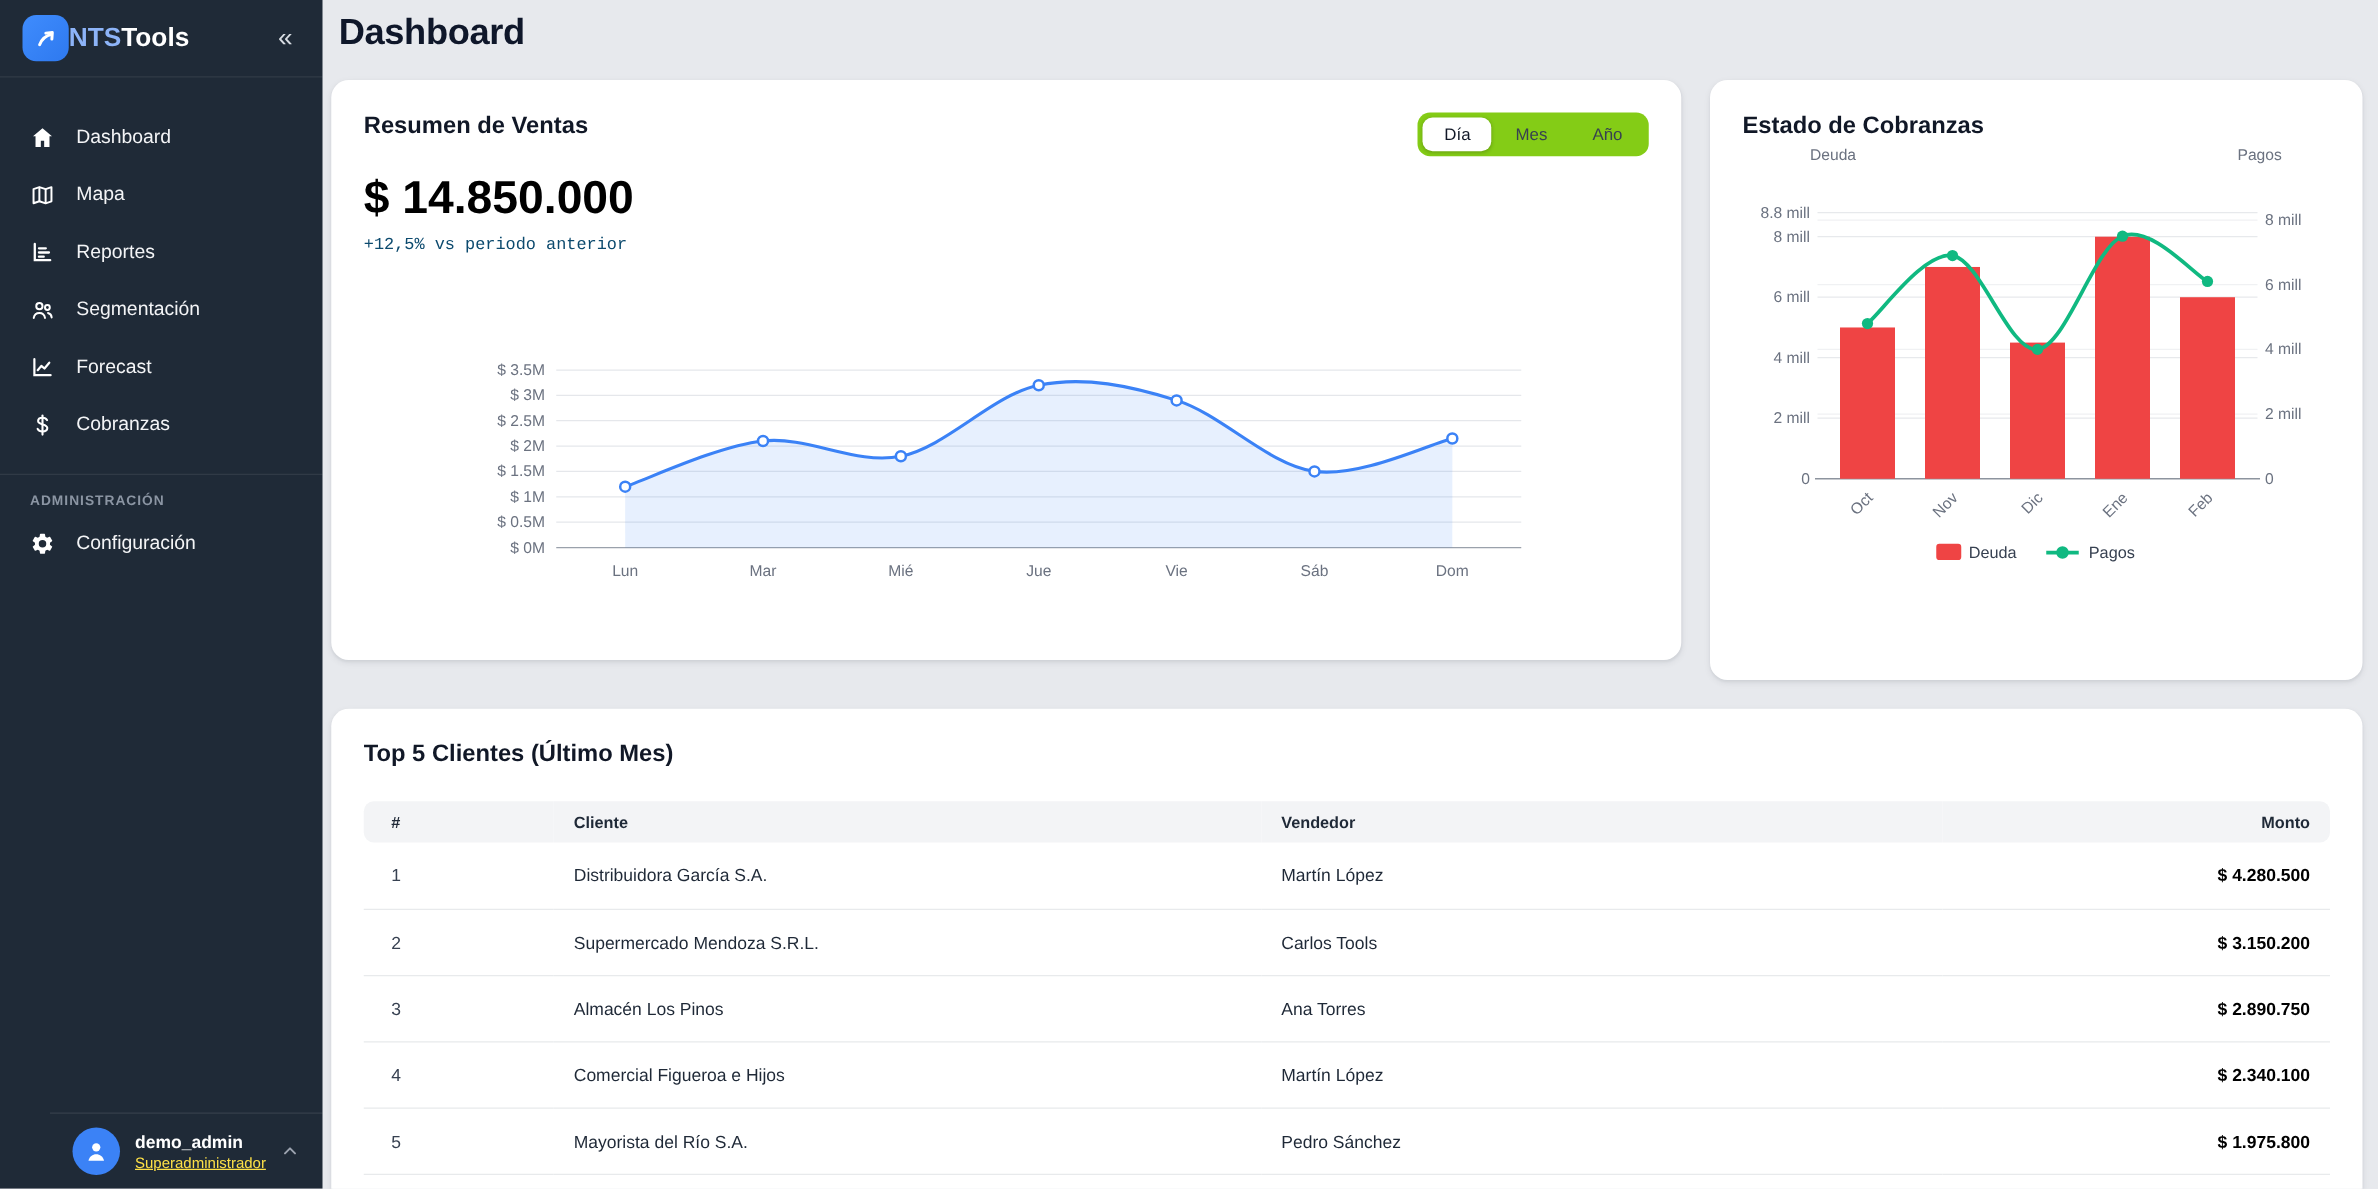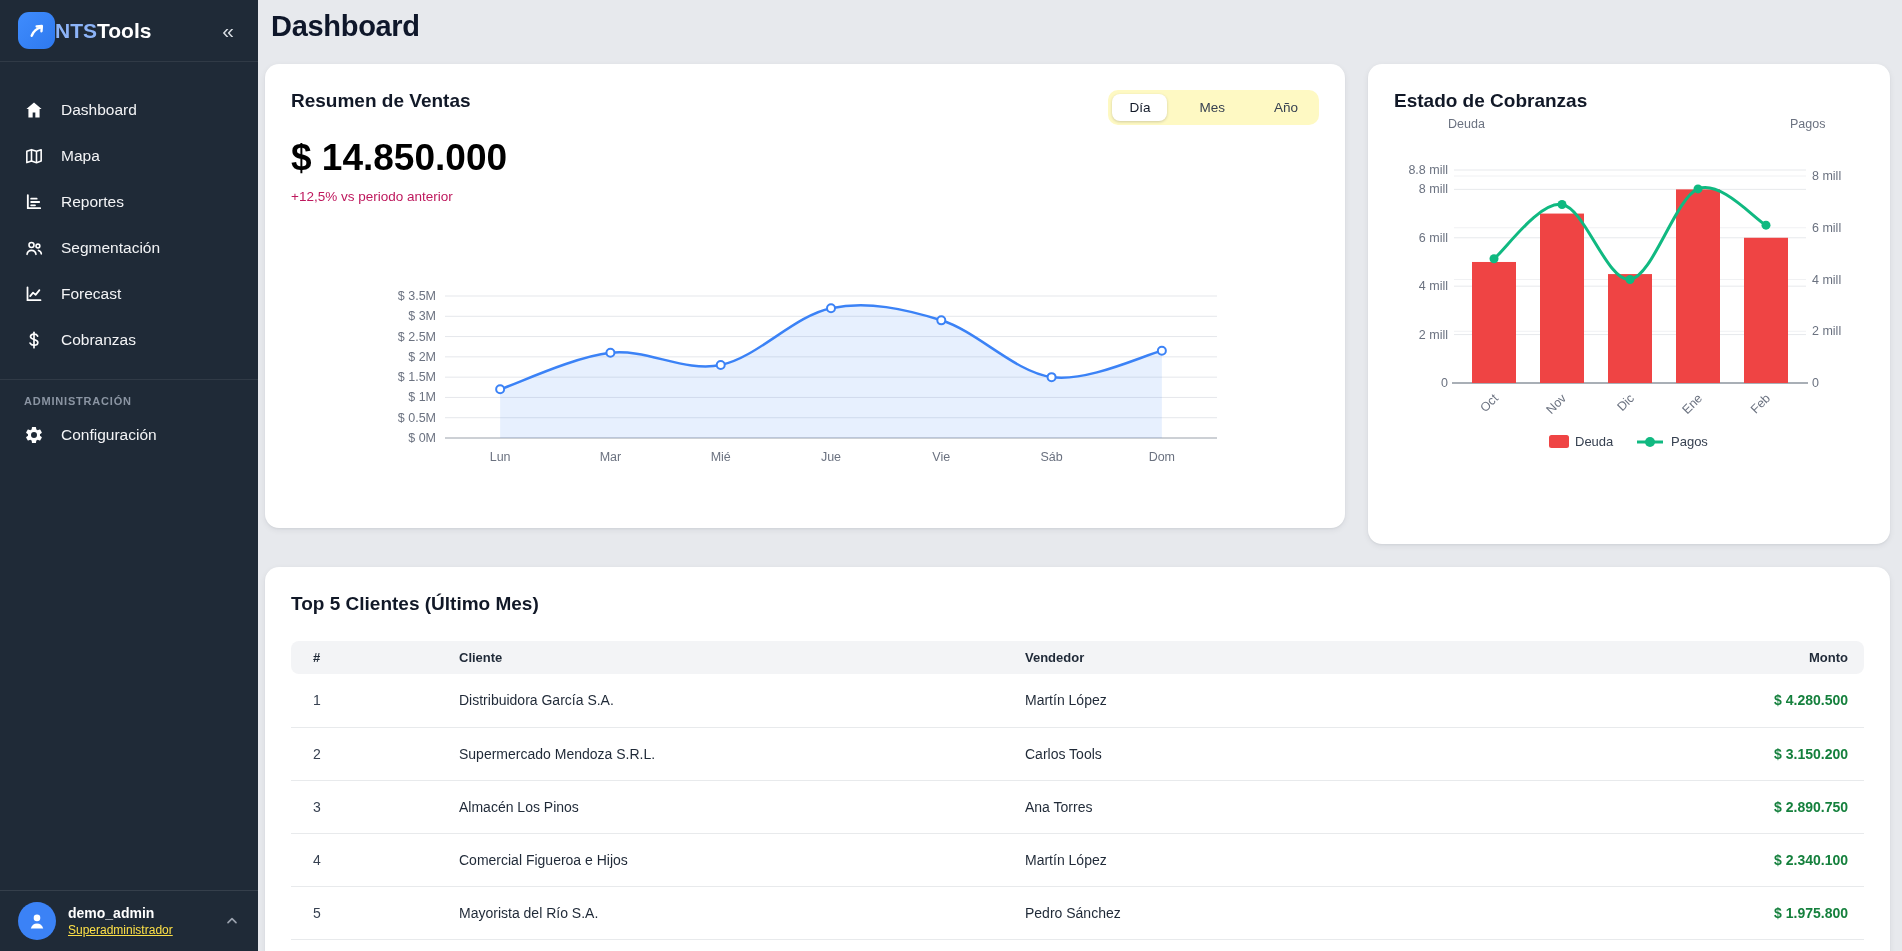--- a/index.html
+++ b/index.html
@@ -45,20 +45,21 @@
   .section-divider { border-top:1px solid rgba(255,255,255,.08); margin-top:16px; }
   .section-label {
     padding:15px 24px 5px; font-size:11px; font-weight:700;
     letter-spacing:.8px; color:#8b95a3;
   }
   .user-panel {
     margin-top:auto;
     border-top:1px solid rgba(255,255,255,.10);
     padding:11px 18px; display:flex; align-items:center; gap:12px;
     cursor:pointer;
+    margin-left:40px;
   }
   .avatar {
     width:38px; height:38px; border-radius:50%;
     background:#3b82f6; color:#fff;
     display:flex; align-items:center; justify-content:center; flex:none;
   }
   .avatar svg { width:22px; height:22px; }
   .user-meta { flex:1; min-width:0; }
   .user-name { font-size:14px; font-weight:700; color:#fff; }
   .user-role { font-size:12px; color:#fde047; margin-top:2px;text-decoration:underline; }
@@ -70,49 +71,49 @@
   .card {
     background:#fff; border-radius:14px;
     box-shadow:0 1px 2px rgba(16,24,40,.05), 0 2px 6px rgba(16,24,40,.07);
   }
   .card-sales { width:1080px; height:464px; padding:26px; }
   .card-cobranzas { flex:1; height:480px; padding:26px; }
   .card-table { margin-top:23px; width:100%; height:440px; padding:26px 26px 0; }
   .card-title { font-size:19px; font-weight:700; color:#111827; }
   .sales-head { display:flex; justify-content:space-between; align-items:flex-start; }
   .toggle {
-    background:#fef9c3; border-radius:10px; padding:4px; display:flex; gap:15px;
+    background:#84cc16; border-radius:10px; padding:4px; display:flex; gap:2px;
   }
   .toggle button {
     border:0; background:transparent; font-family:inherit;
     font-size:13.5px; color:#374151; padding:6px 17px; border-radius:8px; cursor:pointer;
   }
   .toggle button.active {
     background:#fff; box-shadow:0 1px 3px rgba(0,0,0,.18); color:#111827;
   }
   .big-number { font-size:37px; font-weight:800; color:#000000; margin-top:12px; }
-  .delta { color:#be185d; font-size:13.5px; margin-top:10px; }
+  .delta { color:#0c4a6e; font-size:13.5px; margin-top:10px;font-family:Liberation Mono, monospace; }
   .chart1-wrap { margin-top:78px; display:flex; justify-content:center; }
   .chart2-wrap { margin-top:2px; }
   svg text { font-family:"Liberation Sans","DejaVu Sans",sans-serif; }
   
   .table-wrap { margin-top:26px; }
   table { width:100%; border-collapse:collapse; table-layout:fixed; }
   thead th {
     background:#f3f4f6; text-align:left; font-size:13px; font-weight:700; color:#1f2937;
     padding:9px 16px; height:32px;
   }
   thead th:first-child { border-radius:8px 0 0 8px; padding-left:22px; }
   thead th:last-child { border-radius:0 8px 8px 0; text-align:right; }
   tbody td {
     font-size:14px; color:#1f2937; padding:0 16px; height:53px;
     border-bottom:1px solid #e8eaec;
   }
   tbody td:first-child { padding-left:22px; color:#374151; }
-  tbody td.amount { text-align:right; font-weight:700; color:#15803d; }
+  tbody td.amount { text-align:right; font-weight:700; color:#000000; }
   col.c-num { width:152px; } col.c-client { width:566px; } col.c-seller { width:auto; } col.c-amount { width:310px; }
 </style>
 </head>
 <body>
 
 <aside class="sidebar">
   <div class="brand">
     <div class="logo-box">
       <svg viewBox="0 0 24 24" width="22" height="22">
         <path d="M6.2 17.2 C8 12.4 11.5 9.4 16.6 8.1" stroke="#fff" stroke-width="2.6" fill="none" stroke-linecap="round"></path>

